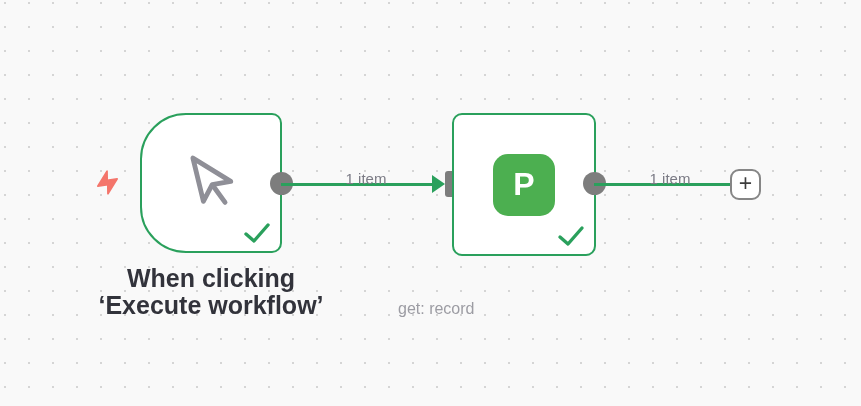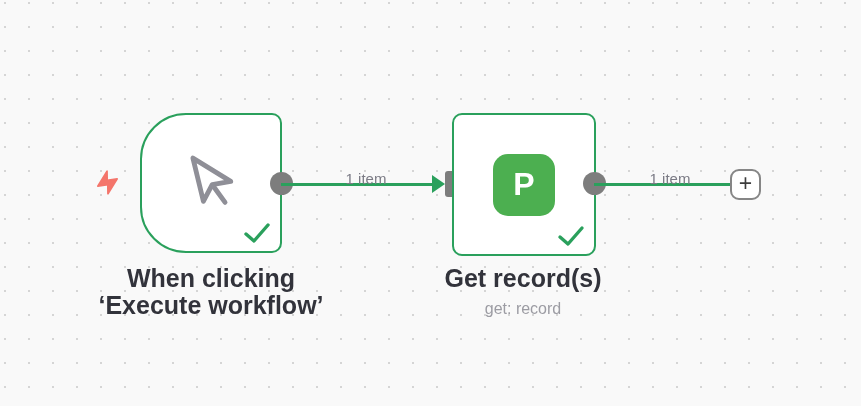--- a/index.html
+++ b/index.html
@@ -59,21 +59,21 @@
     line-height:1; padding:0 0 2px 0; cursor:pointer;
   }
   .node-title {
     position:absolute; top:265px; width:250px; text-align:center;
     font-size:25px; line-height:27px; font-weight:600;
     color: var(--title-dark, #32333b);
   }
   .node-title.t1 { left:86px; }
   .node-title.t2 { left:398px; }
   .node-subtitle {
-    position:absolute; left:398px; top:300px; width:250px; text-align:center;
+    position:absolute; left:398px; top:300px; width:250px; 
     font-size:16px; color:#9c9ca3;
   }
   .bolt { position:absolute; left:94px; top:166px; transform:rotate(-8deg); }
 </style>
 </head>
 <body>
 
 <div class="canvas">
 
   <svg class="bolt" width="27" height="33" viewBox="0 0 24 24">
@@ -103,16 +103,15 @@
     </svg>
   </div>
 
   <div class="connector-out c2"></div>
   <div class="line l2"></div>
   <div class="item-label il2">1 item</div>
 
   <div class="plus-btn">+</div>
 
   <div class="node-title t1">When clicking ‘Execute workflow’</div>
-  <div class="node-title t2">Get record(s)</div>
   <div class="node-subtitle">get: record</div>
 
 </div>
 
 </body></html>

